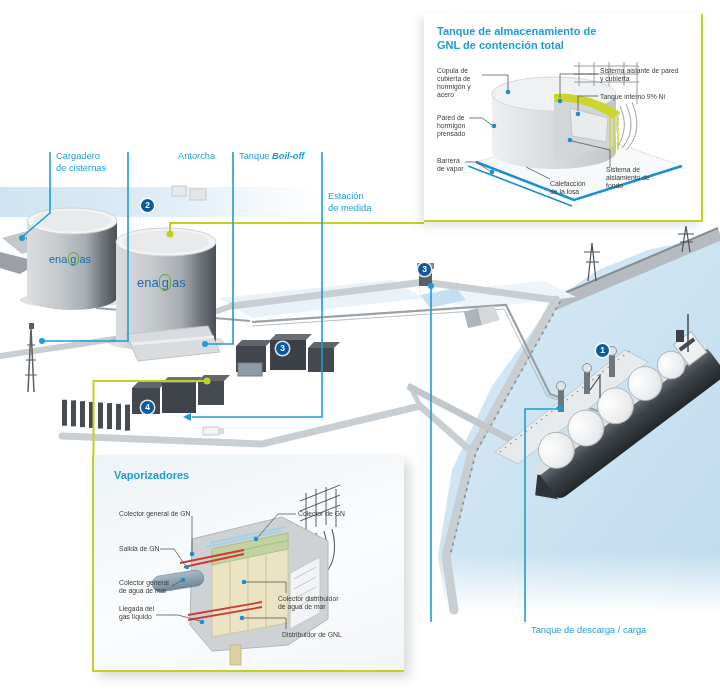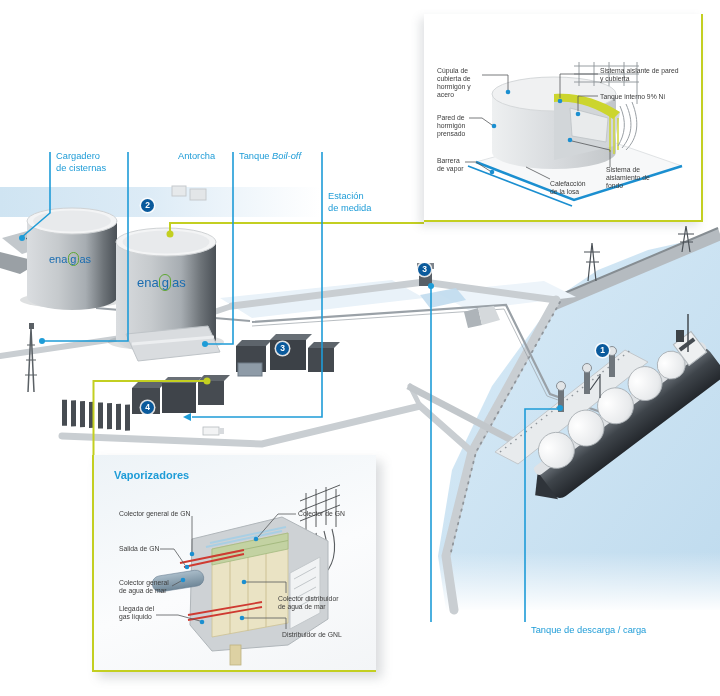--- a/index.html
+++ b/index.html
@@ -3,31 +3,31 @@
 <meta charset="utf-8">
 <style>
   html,body{margin:0;padding:0;background:#fff;}
   .stage{position:relative;width:720px;height:696px;background:#fff;overflow:hidden;
          font-family:"Liberation Sans",sans-serif;}
   .abs{position:absolute;left:0;top:0;}
   .sky{position:absolute;left:0;top:187px;width:320px;height:30px;
        background:linear-gradient(90deg,#cfe4f2 0%,#dcebf6 45%,rgba(255,255,255,0) 100%);}
   .map-lbl{position:absolute;font-size:9.3px;line-height:1.26;color:#1e9cd7;
            white-space:pre-line;}
-  .bold-it{font-weight:normal;font-style:italic;margin-top:18px;}
+  .bold-it{font-weight:bold;font-style:italic;margin-top:18px;}
   .badge{position:absolute;width:13px;height:13px;border-radius:50%;background:#0a5a9c;
          color:#fff;font-size:8.5px;font-weight:bold;text-align:center;line-height:13px;
          box-shadow:0 0 0 1.5px rgba(255,255,255,.85);}
   .logo{position:absolute;color:#1a6cb0;font-weight:normal;display:flex;align-items:center;justify-content:flex-end;}
   .logo .ring{border:1.5px solid #5ea732;border-radius:999px;padding:0 1.5px;margin:0 .5px;}
   .inset{position:absolute;box-sizing:border-box;}
   .inset-tank{left:424px;top:14px;width:279px;height:208px;background:#fff;
       border-right:2px solid #c3cf21;border-bottom:2px solid #c3cf21;
       box-shadow:-4px 4px 9px rgba(90,100,110,.18);}
-  .inset-vap{left:92px;top:455px;width:284px;height:217px;
+  .inset-vap{left:92px;top:455px;width:312px;height:217px;
       background:linear-gradient(160deg,#edf3f7 0%,#fbfcfd 55%,#f3f5f7 100%);
       border-left:2px solid #c3cf21;border-bottom:2px solid #c3cf21;
       box-shadow:6px 6px 10px rgba(90,100,110,.22);}
   .ins-title{position:absolute;font-size:11px;font-weight:bold;color:#1e9cd7;
              line-height:1.25;white-space:pre-line;}
   .ins-lbl{position:absolute;font-size:6.8px;line-height:1.2;color:#3c3c3c;white-space:pre-line;}
 </style>
 </head>
 <body>
 
@@ -254,20 +254,22 @@
 de medida</div>
   <div class="map-lbl" style="left:531px;top:625px;">Tanque de descarga / carga</div>
 
   <div class="badge" style="left:596px;top:344px;">1</div>
   <div class="badge" style="left:141px;top:199px;">2</div>
   <div class="badge" style="left:276px;top:342px;">3</div>
   <div class="badge" style="left:418px;top:263px;">3</div>
   <div class="badge" style="left:141px;top:401px;">4</div>
 
   <div class="inset inset-tank">
+    <div class="ins-title" style="left:13px;top:11px;">Tanque de almacenamiento de
+GNL de contención total</div>
     <svg class="abs" width="279" height="208" viewBox="0 0 279 208">
 
       <polygon points="52,148 160,118 258,152 150,186" fill="#f7f8f9" stroke="#e0e3e5"></polygon>
       <path d="M52,148 L150,186 L258,152" stroke="#1b8fd0" stroke-width="2.5" fill="none"></path>
       <path d="M44,152 L148,192" stroke="#1b8fd0" stroke-width="1.6" fill="none"></path>
 
       <path d="M68,80 L68,138 A62,17 0 0 0 192,138 L192,80 Z" fill="url(#cylG)"></path>
       <ellipse cx="130" cy="80" rx="62" ry="17" fill="#f0f1f2" stroke="#d5d8da"></ellipse>
 
       <polygon points="130,82 196,98 190,132 130,146" fill="#d2d6d9"></polygon>

